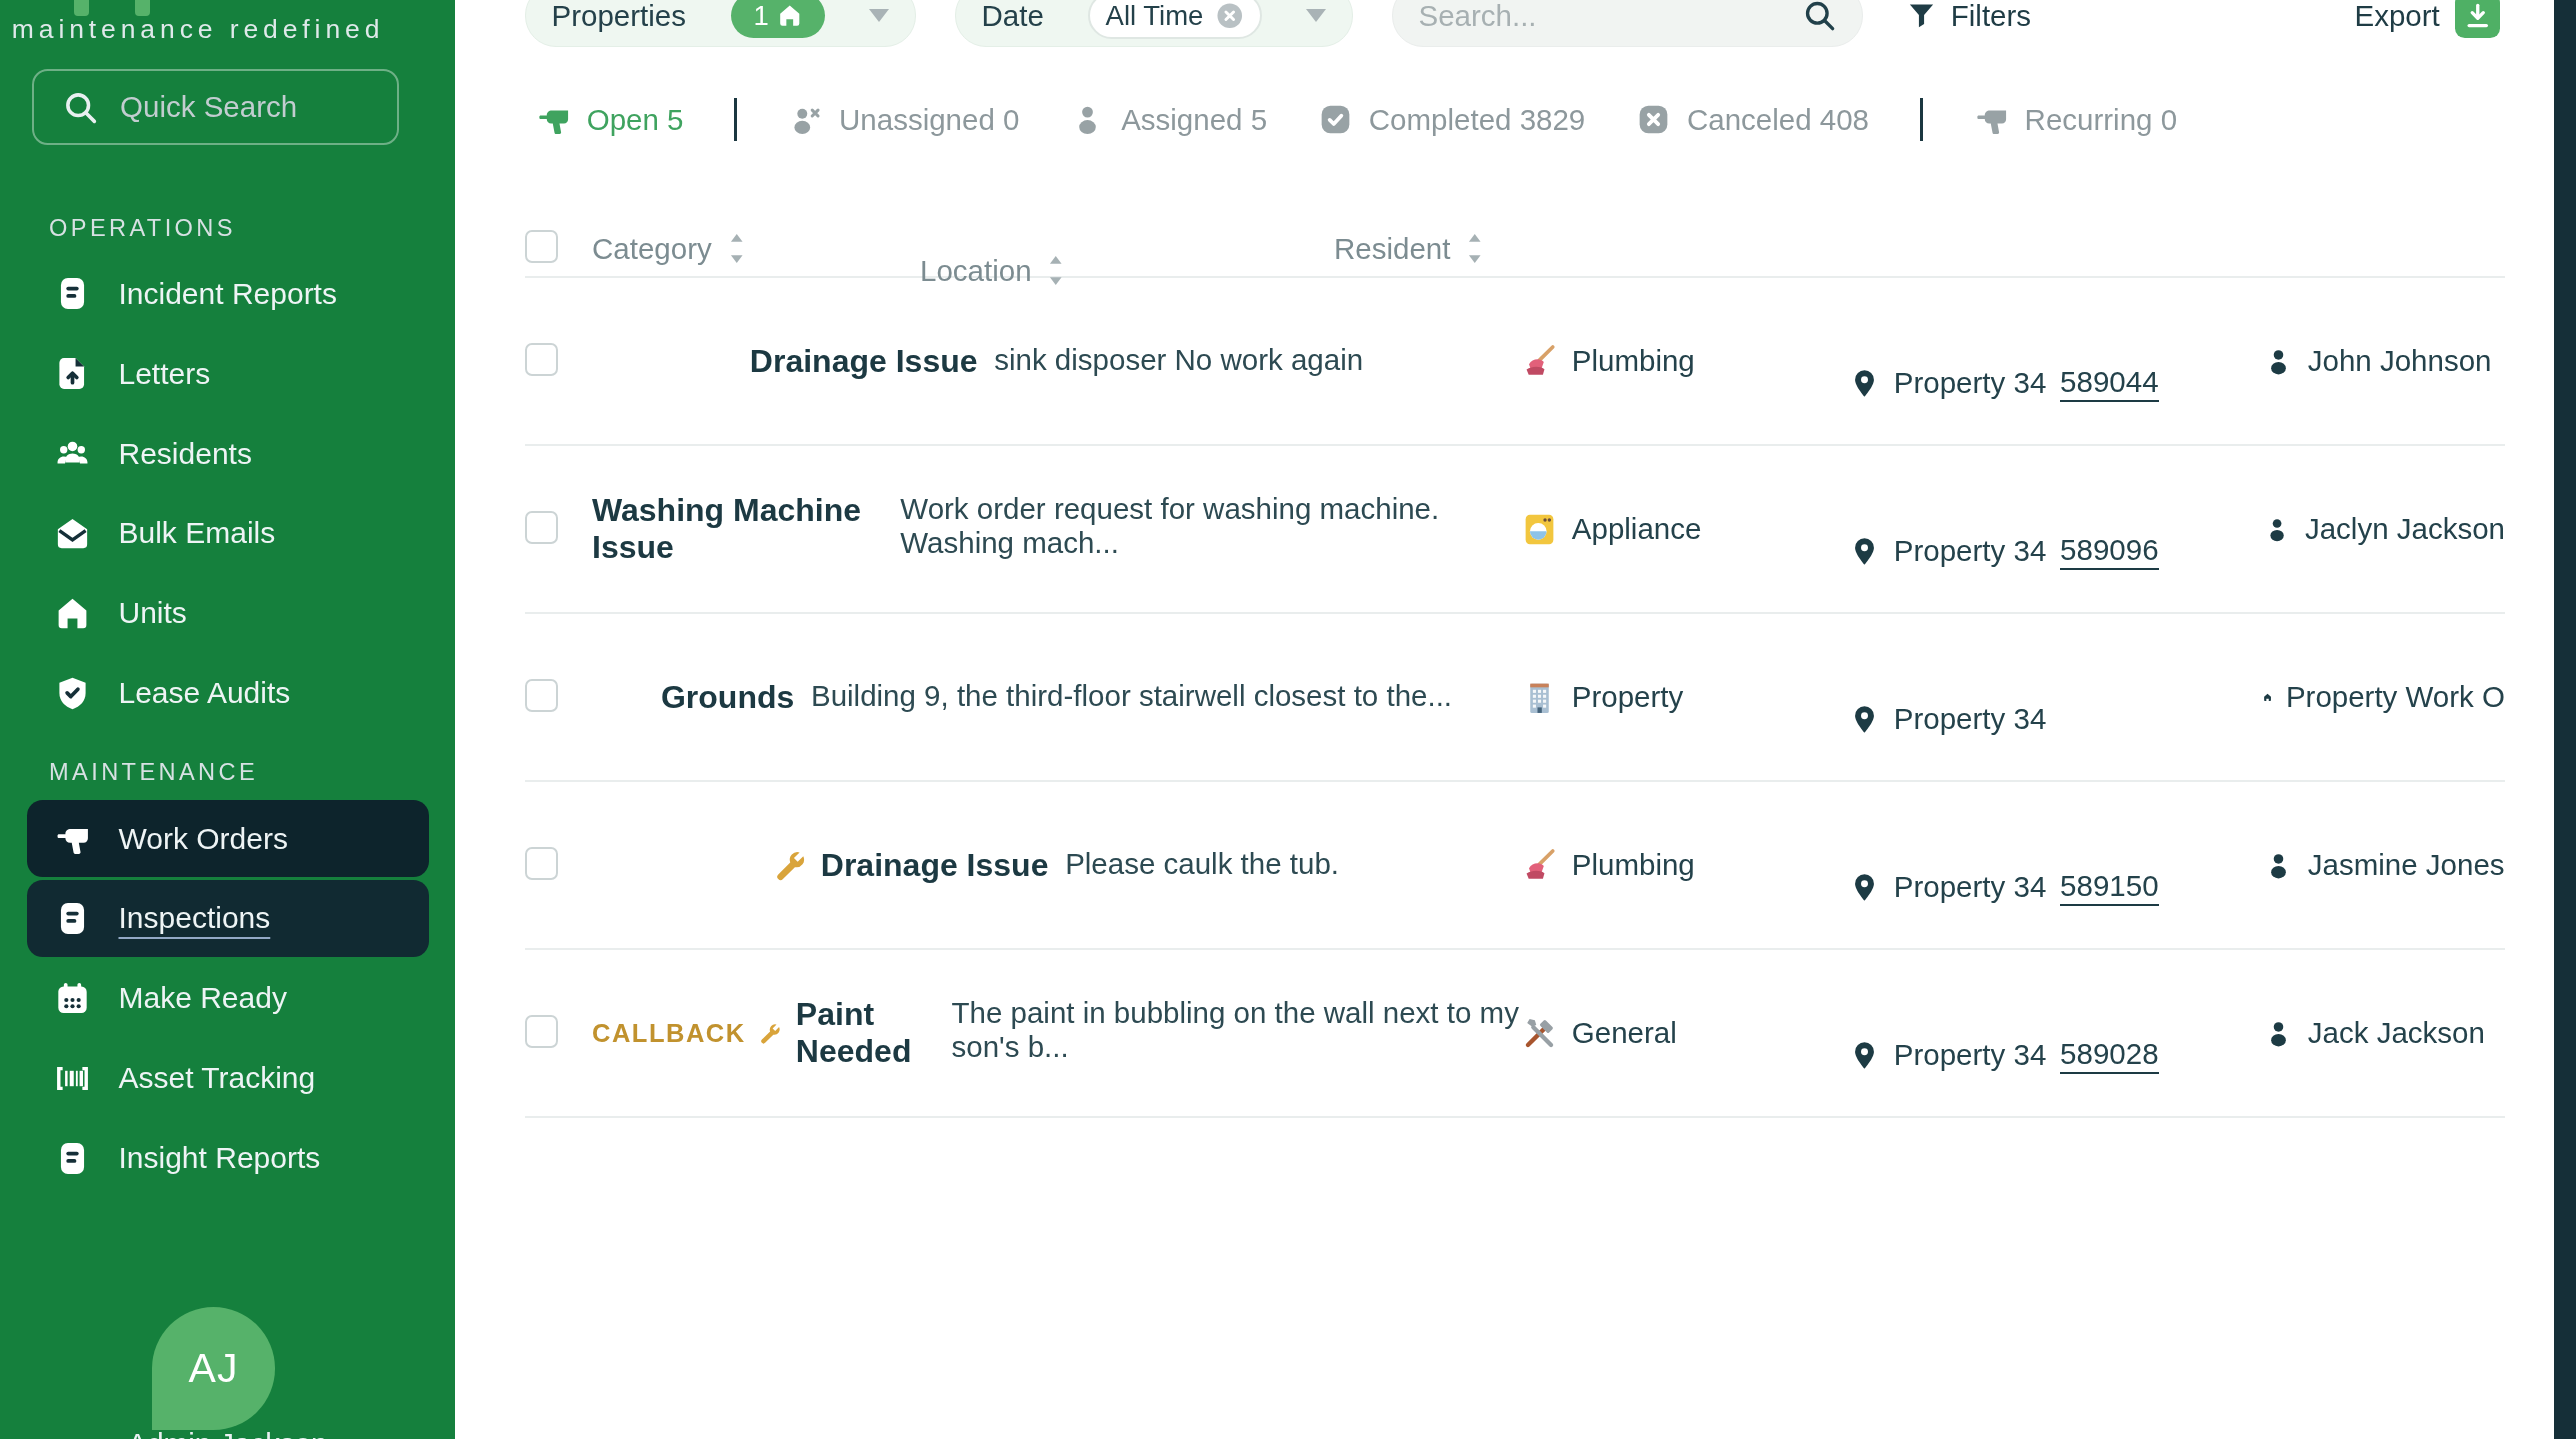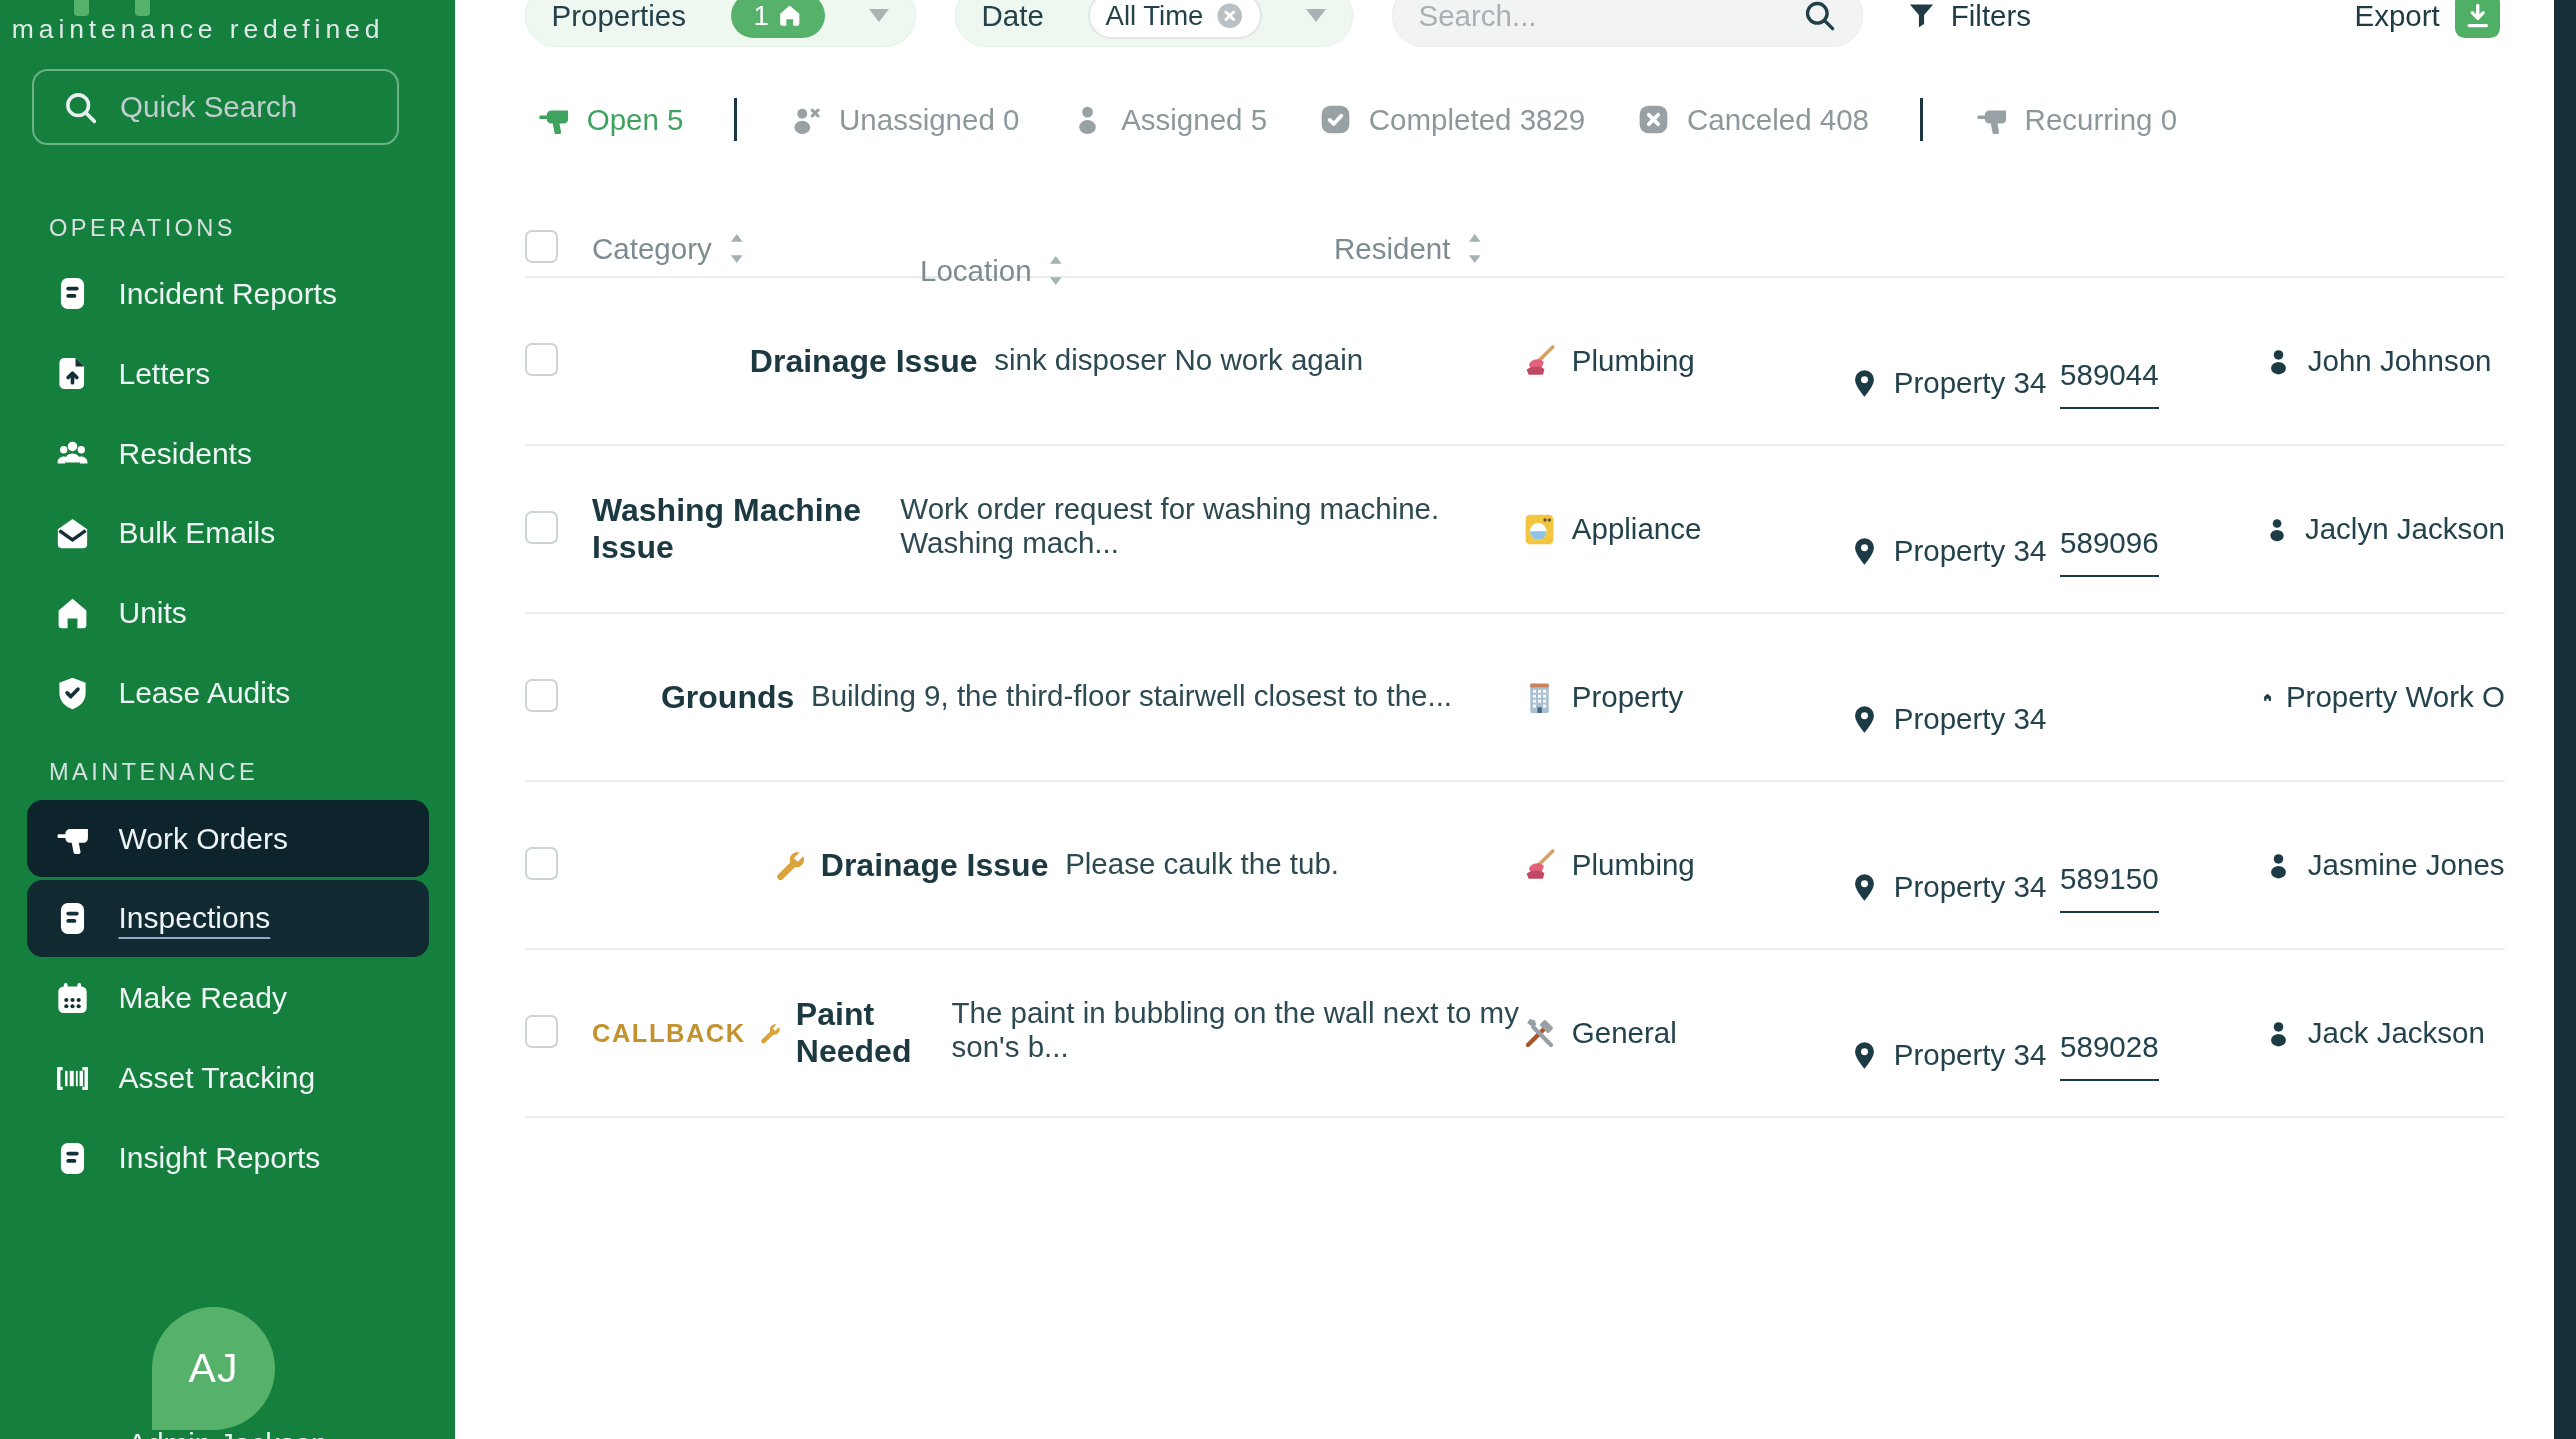--- a/index.html
+++ b/index.html
@@ -70,21 +70,21 @@
   .row { display:flex; align-items:center; height:168px; border-bottom:2px solid #e9eded; cursor:pointer; }
   .cell-name { display:flex; flex-direction:row; gap:16.7px; justify-content:center; }
   .title-line { display:flex; align-items:center; gap:13.8px; }
   .row-tag { font-size:25.5px; font-weight:700; letter-spacing:1.5px; color:#c1922e; }
   .row-title { font-size:32px; font-weight:700; color:#1c3942; }
   .title-wrench { width:33px; height:33px; }
   .row-desc { font-size:29.5px; color:#2d4a52; }
   .cat-cell,.loc-cell,.res-cell { display:flex; align-items:center; gap:13.8px; font-size:29.5px; color:#24424b; white-space:nowrap; }
   .cat-icon { width:37px; height:37px; }
   .loc-cell .icon,.res-cell .icon { width:31px; height:31px; color:#1d3b44; }
-  .wo-number { border-bottom:2.9px solid #1d3b44; padding-bottom:15px; cursor:pointer;text-align:right; }
+  .wo-number { border-bottom:2.9px solid #1d3b44; padding-bottom:1px; cursor:pointer;text-align:right; }
 
   
   .right-strip { width:21.6px; flex-shrink:0; background:#152f38; cursor:pointer; }
 </style>
 </head>
 <body>
 
 <div class="app">
 
   <aside class="sidebar">

